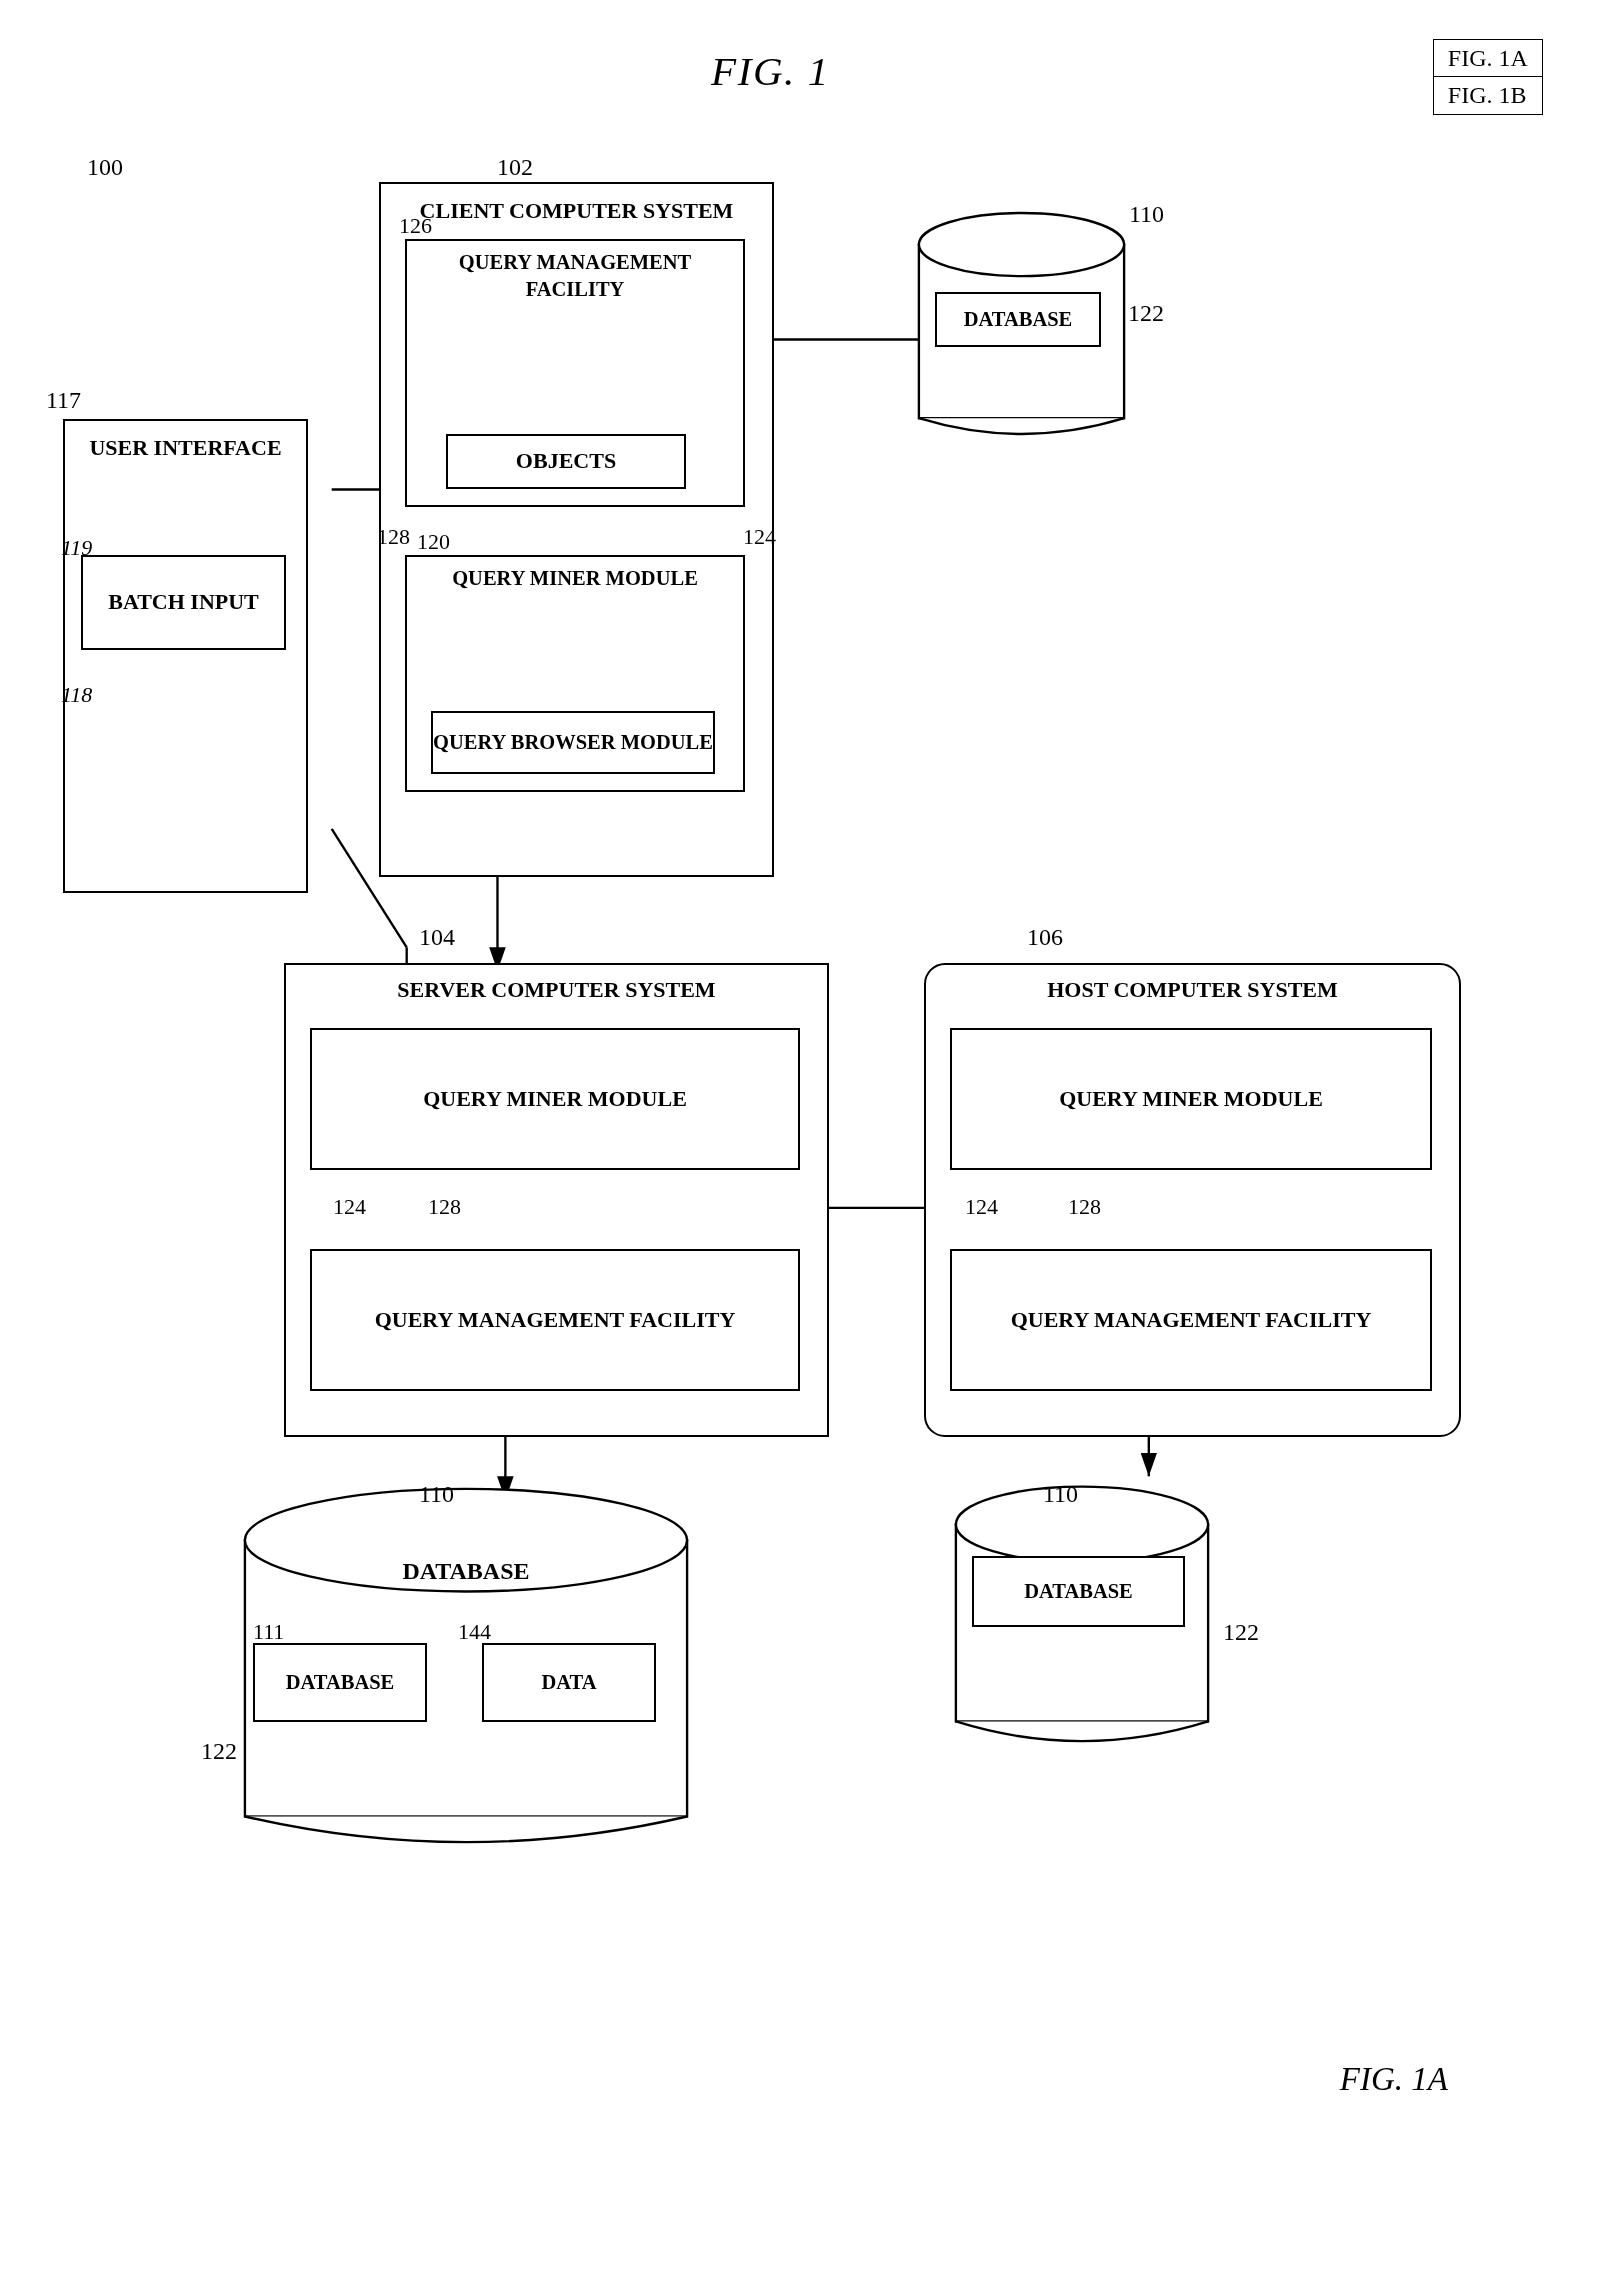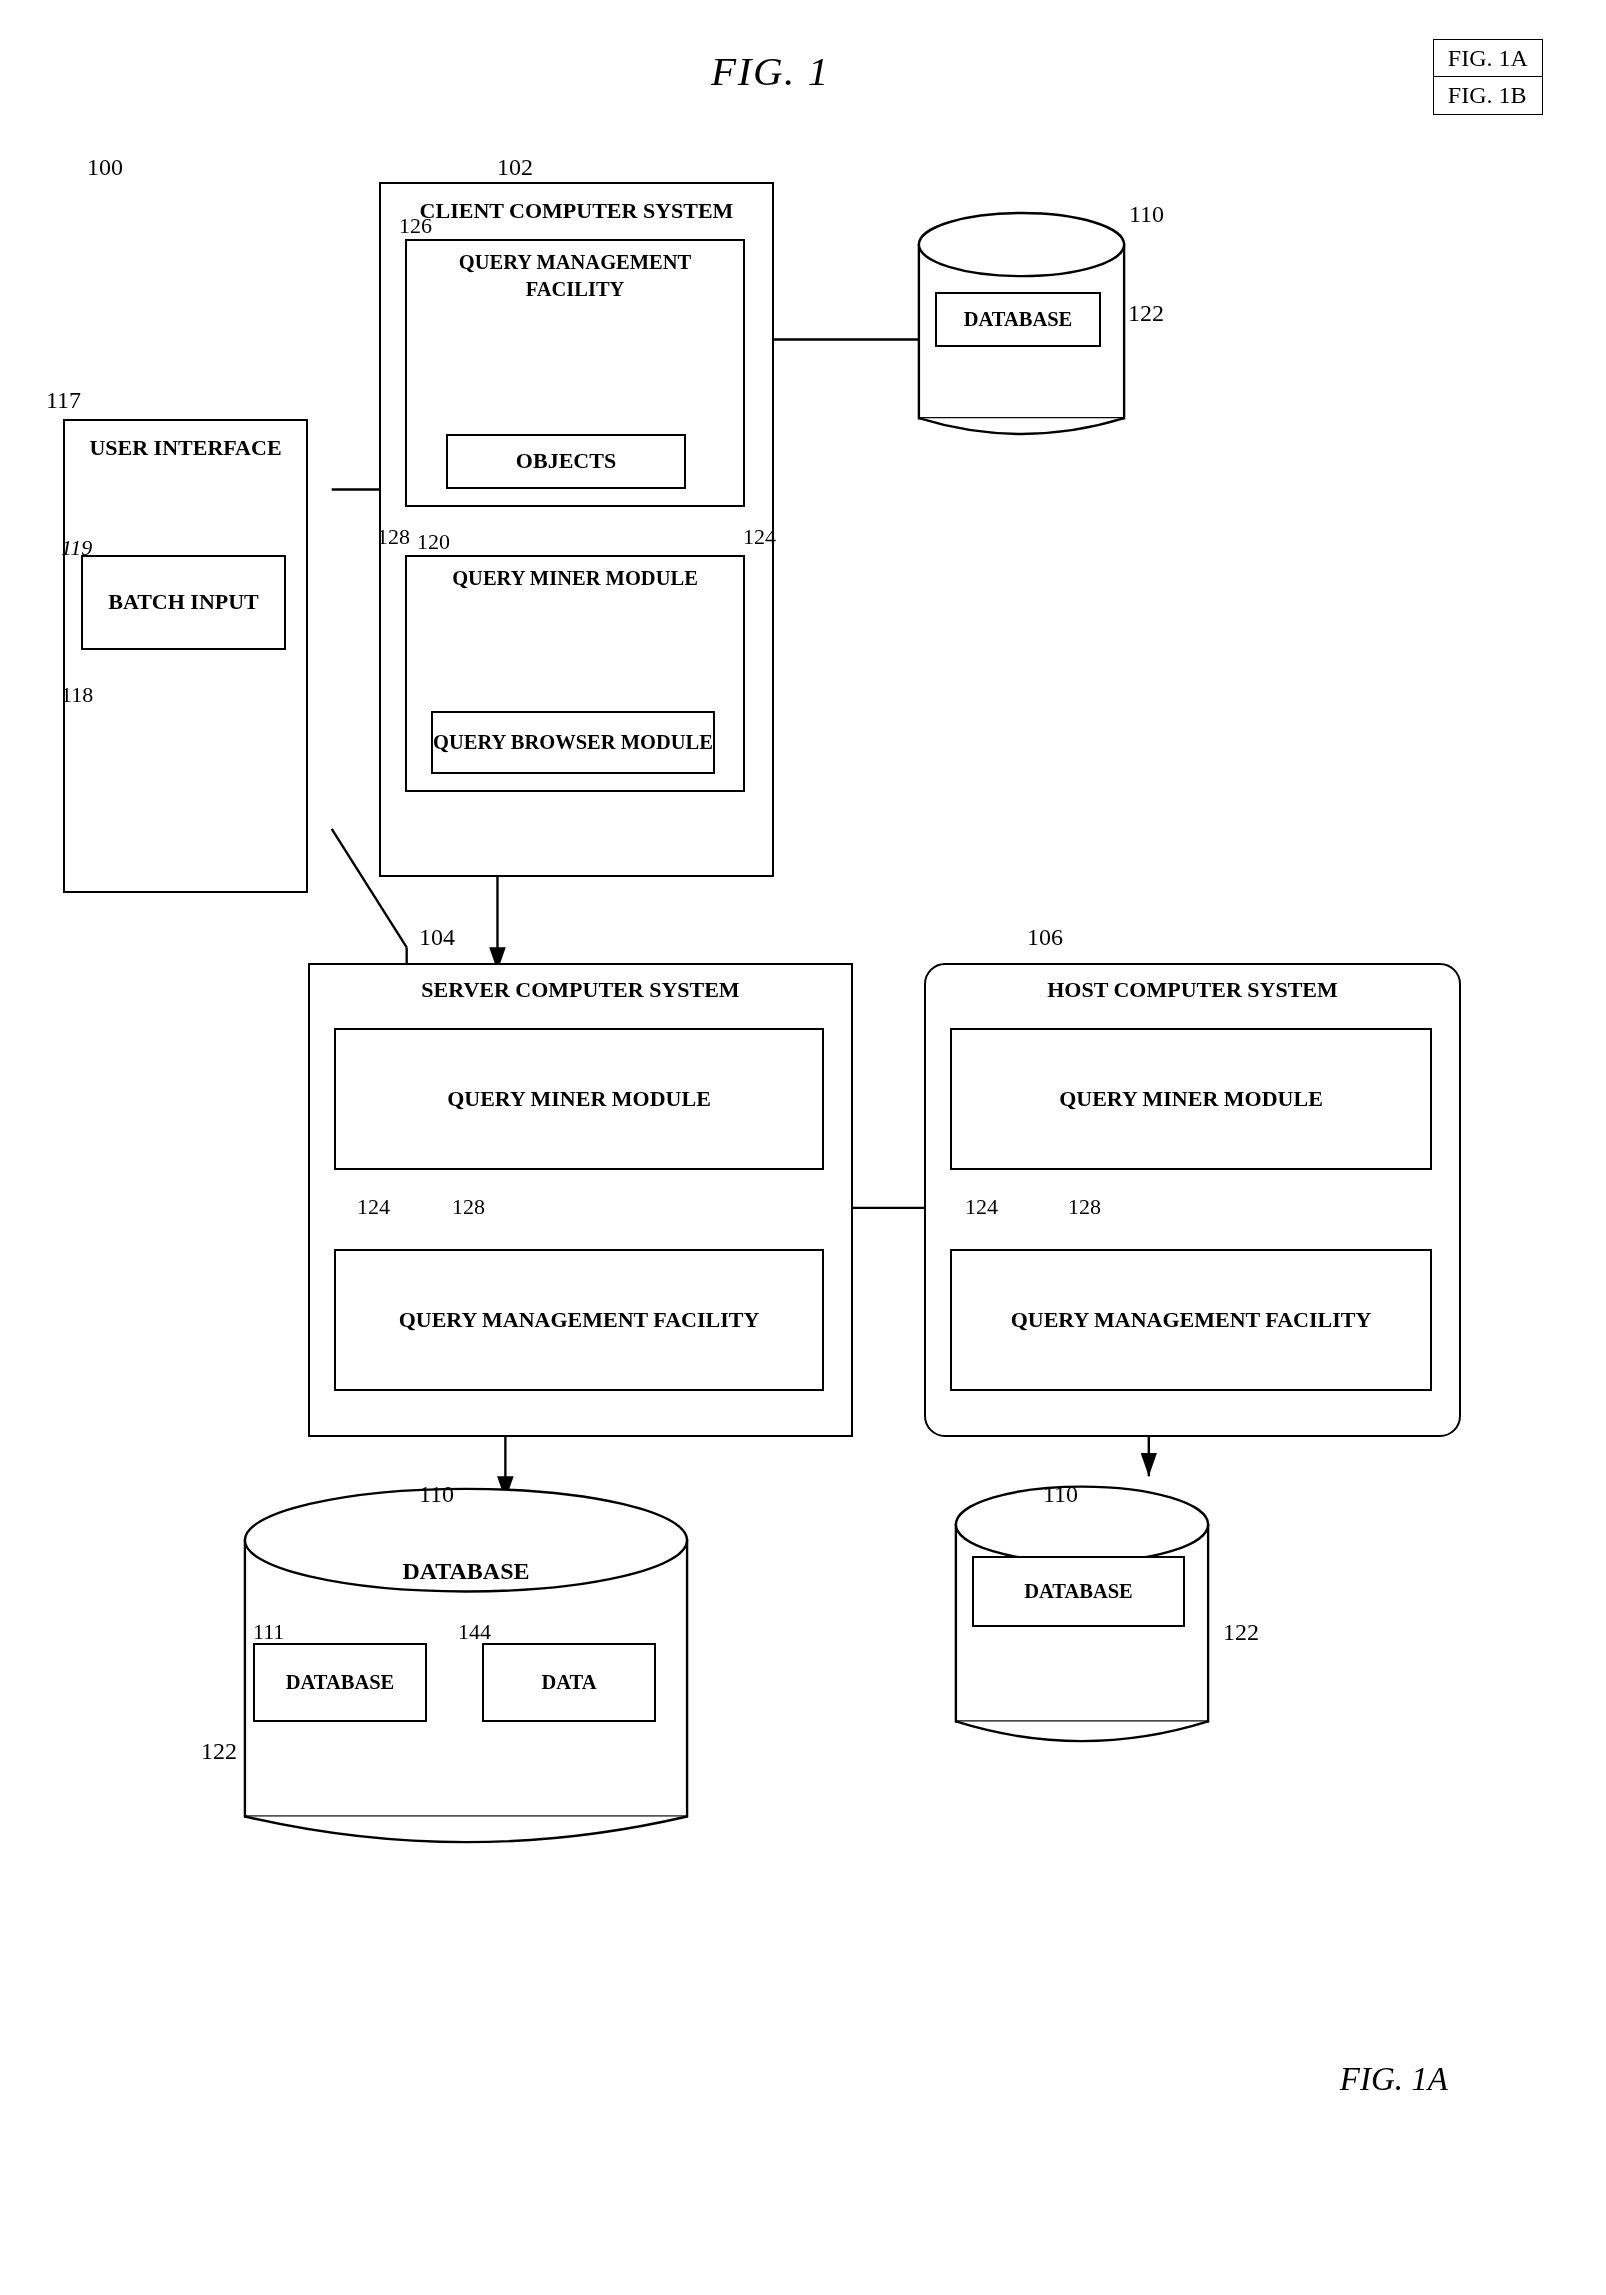--- a/index.html
+++ b/index.html
@@ -198,25 +198,25 @@
   <div class="box" style="top:419px; left:63px; width:245px; height:474px;">
     <div class="box-label" style="position:absolute; top:12.6px; left:0; right:0; text-align:center; font-size:22px;">USER
 INTERFACE</div>
 
     <div class="ref" style="position:absolute; top:114px; left:-4px; font-size:22px;font-style:italic;">119</div>
     <div class="box" style="position:absolute; top:134px; left:16px; width:205px; height:95px;">
       <div class="box-label">BATCH
 INPUT</div>
     </div>
 
-    <div class="ref" style="position:absolute; top:261px; left:-4px; font-size:22px;">118</div>
+    <div class="ref" style="position:absolute; top:261px; left:-4px; font-size:22px;font-style:italic;">118</div>
   </div>
 
   <div class="ref" style="top:924px; left:419px;">104</div>
-  <div class="box" style="top:963px; left:308px; width:545px; height:474px;">
+  <div class="box" style="top:963px; left:284px; width:545px; height:474px;">
     <div class="box-label" style="position:absolute; top:11px; left:0; right:0; text-align:center;">SERVER COMPUTER
 SYSTEM</div>
 
     <div class="box" style="position:absolute; top:63px; left:24px; width:490px; height:142px;">
       <div class="box-label">QUERY MINER
 MODULE</div>
     </div>
 
     <div class="ref" style="position:absolute; top:229px; left:47px; font-size:22px;">124</div>
     <div class="ref" style="position:absolute; top:229px; left:142px; font-size:22px;">128</div>

